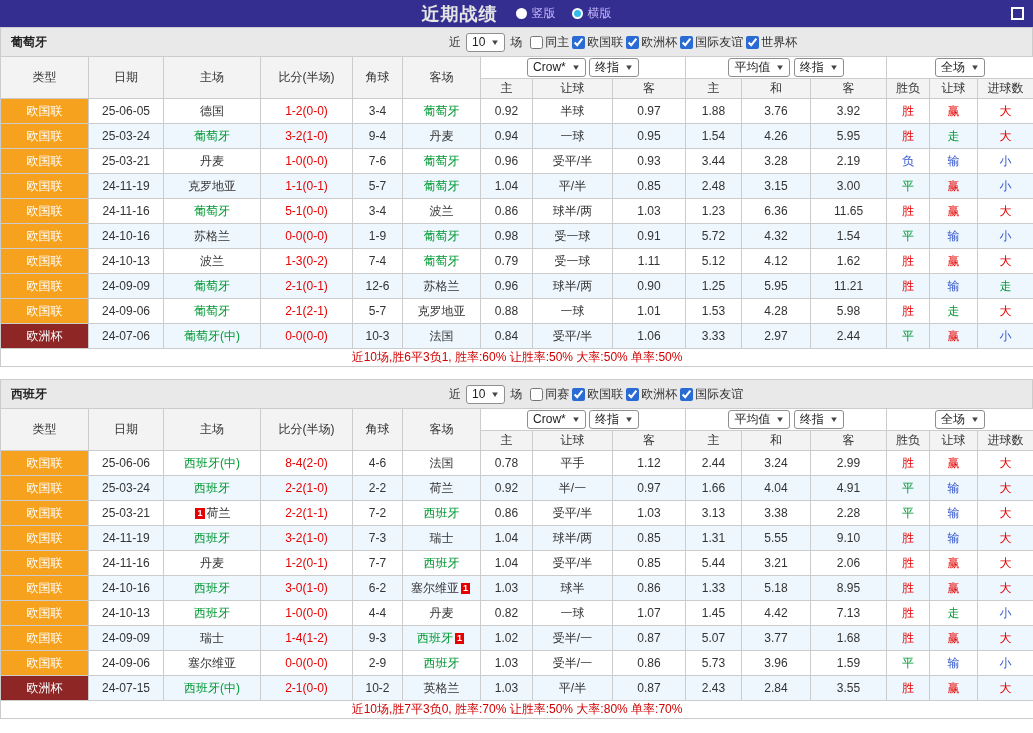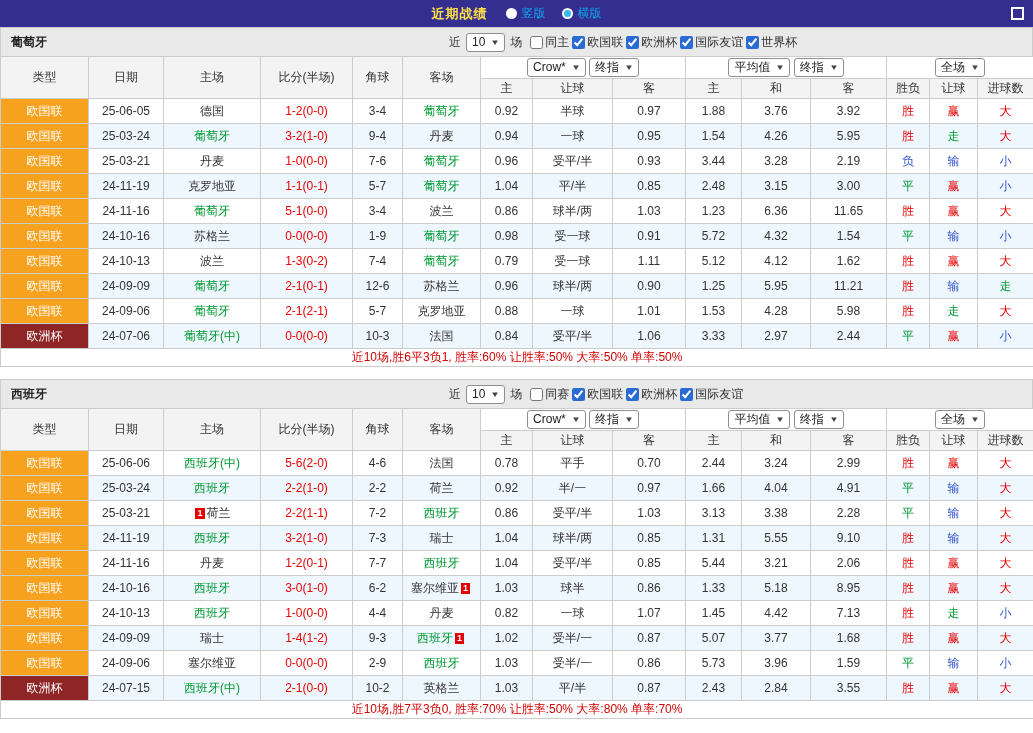--- a/index.html
+++ b/index.html
@@ -6,23 +6,23 @@
   body{
     width:1033px;
     font-family:"Liberation Sans","DejaVu Sans",sans-serif;
     font-size:12px;color:#333;background:#fff;
   }
   
   .topbar{
     height:27px;background:var(--topbar-bg,#332e8f);
     display:flex;align-items:center;justify-content:center;gap:18px;position:relative;
   }
-  .topbar-title{color:#fde047;font-weight:bold;font-size:13px;letter-spacing:1px}
+  .topbar-title{color:#e5e5e5;font-weight:bold;font-size:18px;letter-spacing:1px}
   .radio-group{display:flex;gap:16px;align-items:center}
-  .radio-opt{display:inline-flex;align-items:center;gap:5px;color:#0ea5e9;cursor:pointer}
+  .radio-opt{display:inline-flex;align-items:center;gap:5px;color:#c4b5fd;cursor:pointer}
   .radio-dot{width:11px;height:11px;border-radius:50%;background:#fff;box-sizing:border-box;display:inline-block}
   .radio-opt.selected .radio-dot{background:var(--radio-selected,#35b9ea);border:2px solid #fff}
   .topbar-icon{position:absolute;right:9px;top:7px;width:13px;height:13px;border:2px solid #fff;box-sizing:border-box;cursor:pointer}
   
   .section-bar{
     height:29px;background:#e9e9e9;border:1px solid #ccc;border-bottom:0;
     display:flex;align-items:center;padding:0 10px;position:relative;box-sizing:border-box;
   }
   .team-name{font-weight:bold;color:#222}
   .filters{position:absolute;left:448px;display:flex;align-items:center;gap:5px;white-space:nowrap}
@@ -446,26 +446,26 @@
         <th>胜负</th>
         <th>让球</th>
         <th>进球数</th>
       </tr>
     </thead>
     <tbody>
         <tr>
           <td class="lg-nations">欧国联</td>
           <td>25-06-06</td>
           <td><span class="self-team">西班牙(中)</span></td>
-          <td class="score">5-6(2-0)</td>
+          <td class="score">8-4(2-0)</td>
           <td>4-6</td>
           <td><span>法国</span></td>
           <td>0.78</td>
           <td>平手</td>
-          <td>0.70</td>
+          <td>1.12</td>
           <td>2.44</td>
           <td>3.24</td>
           <td>2.99</td>
           <td class="c-win">胜</td>
           <td class="c-win">赢</td>
           <td class="c-win">大</td>
         </tr>
         <tr>
           <td class="lg-nations">欧国联</td>
           <td>25-03-24</td>

